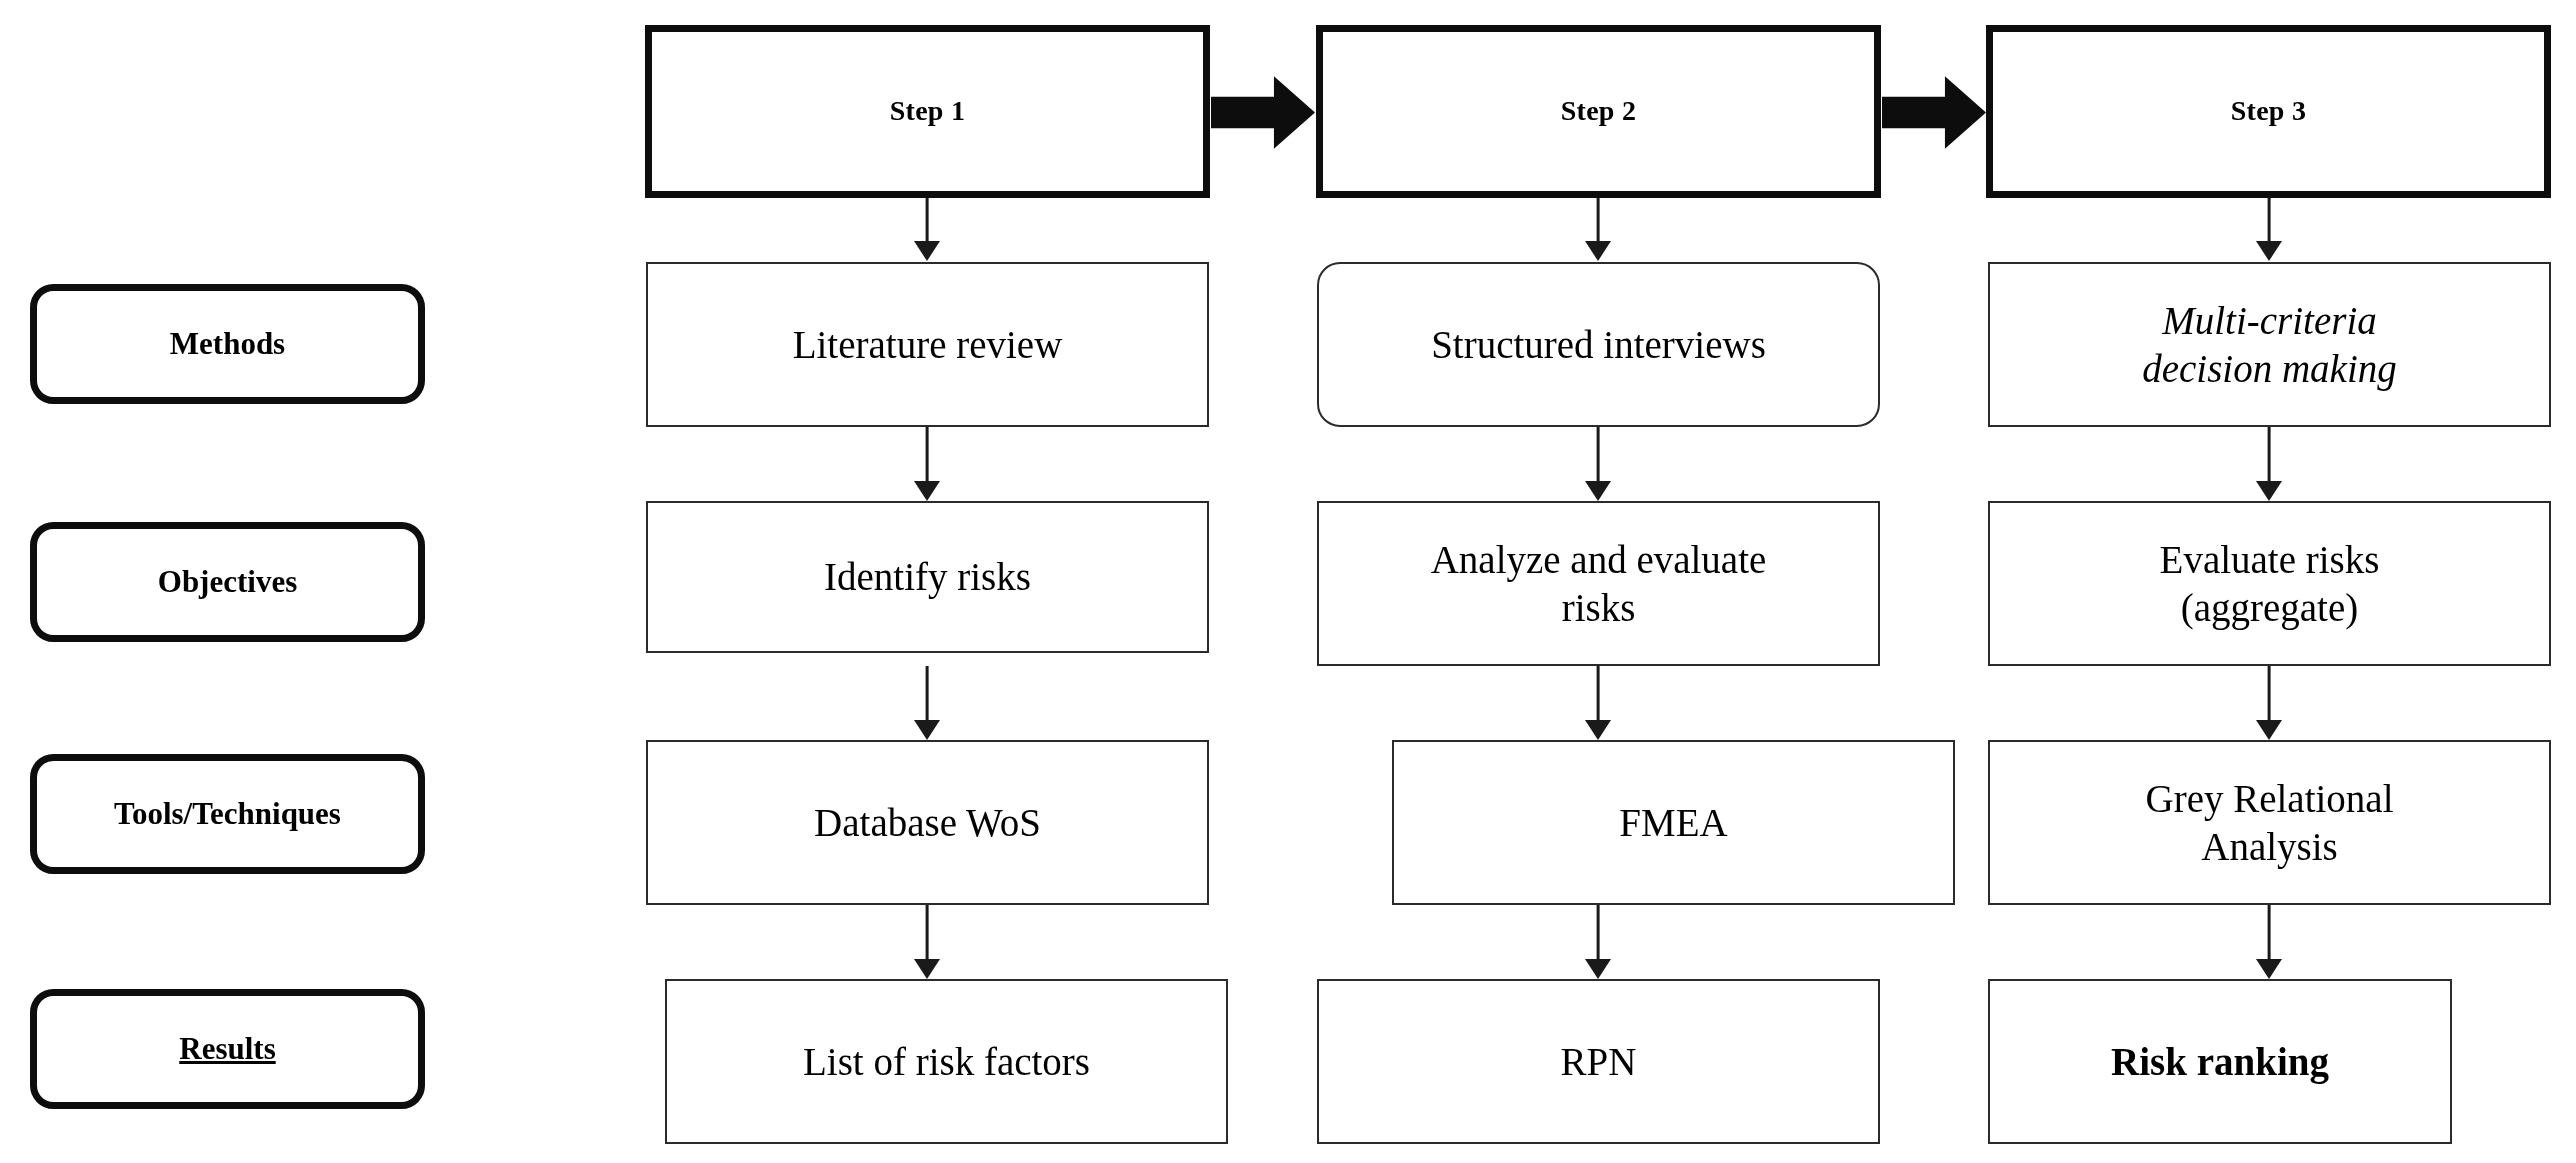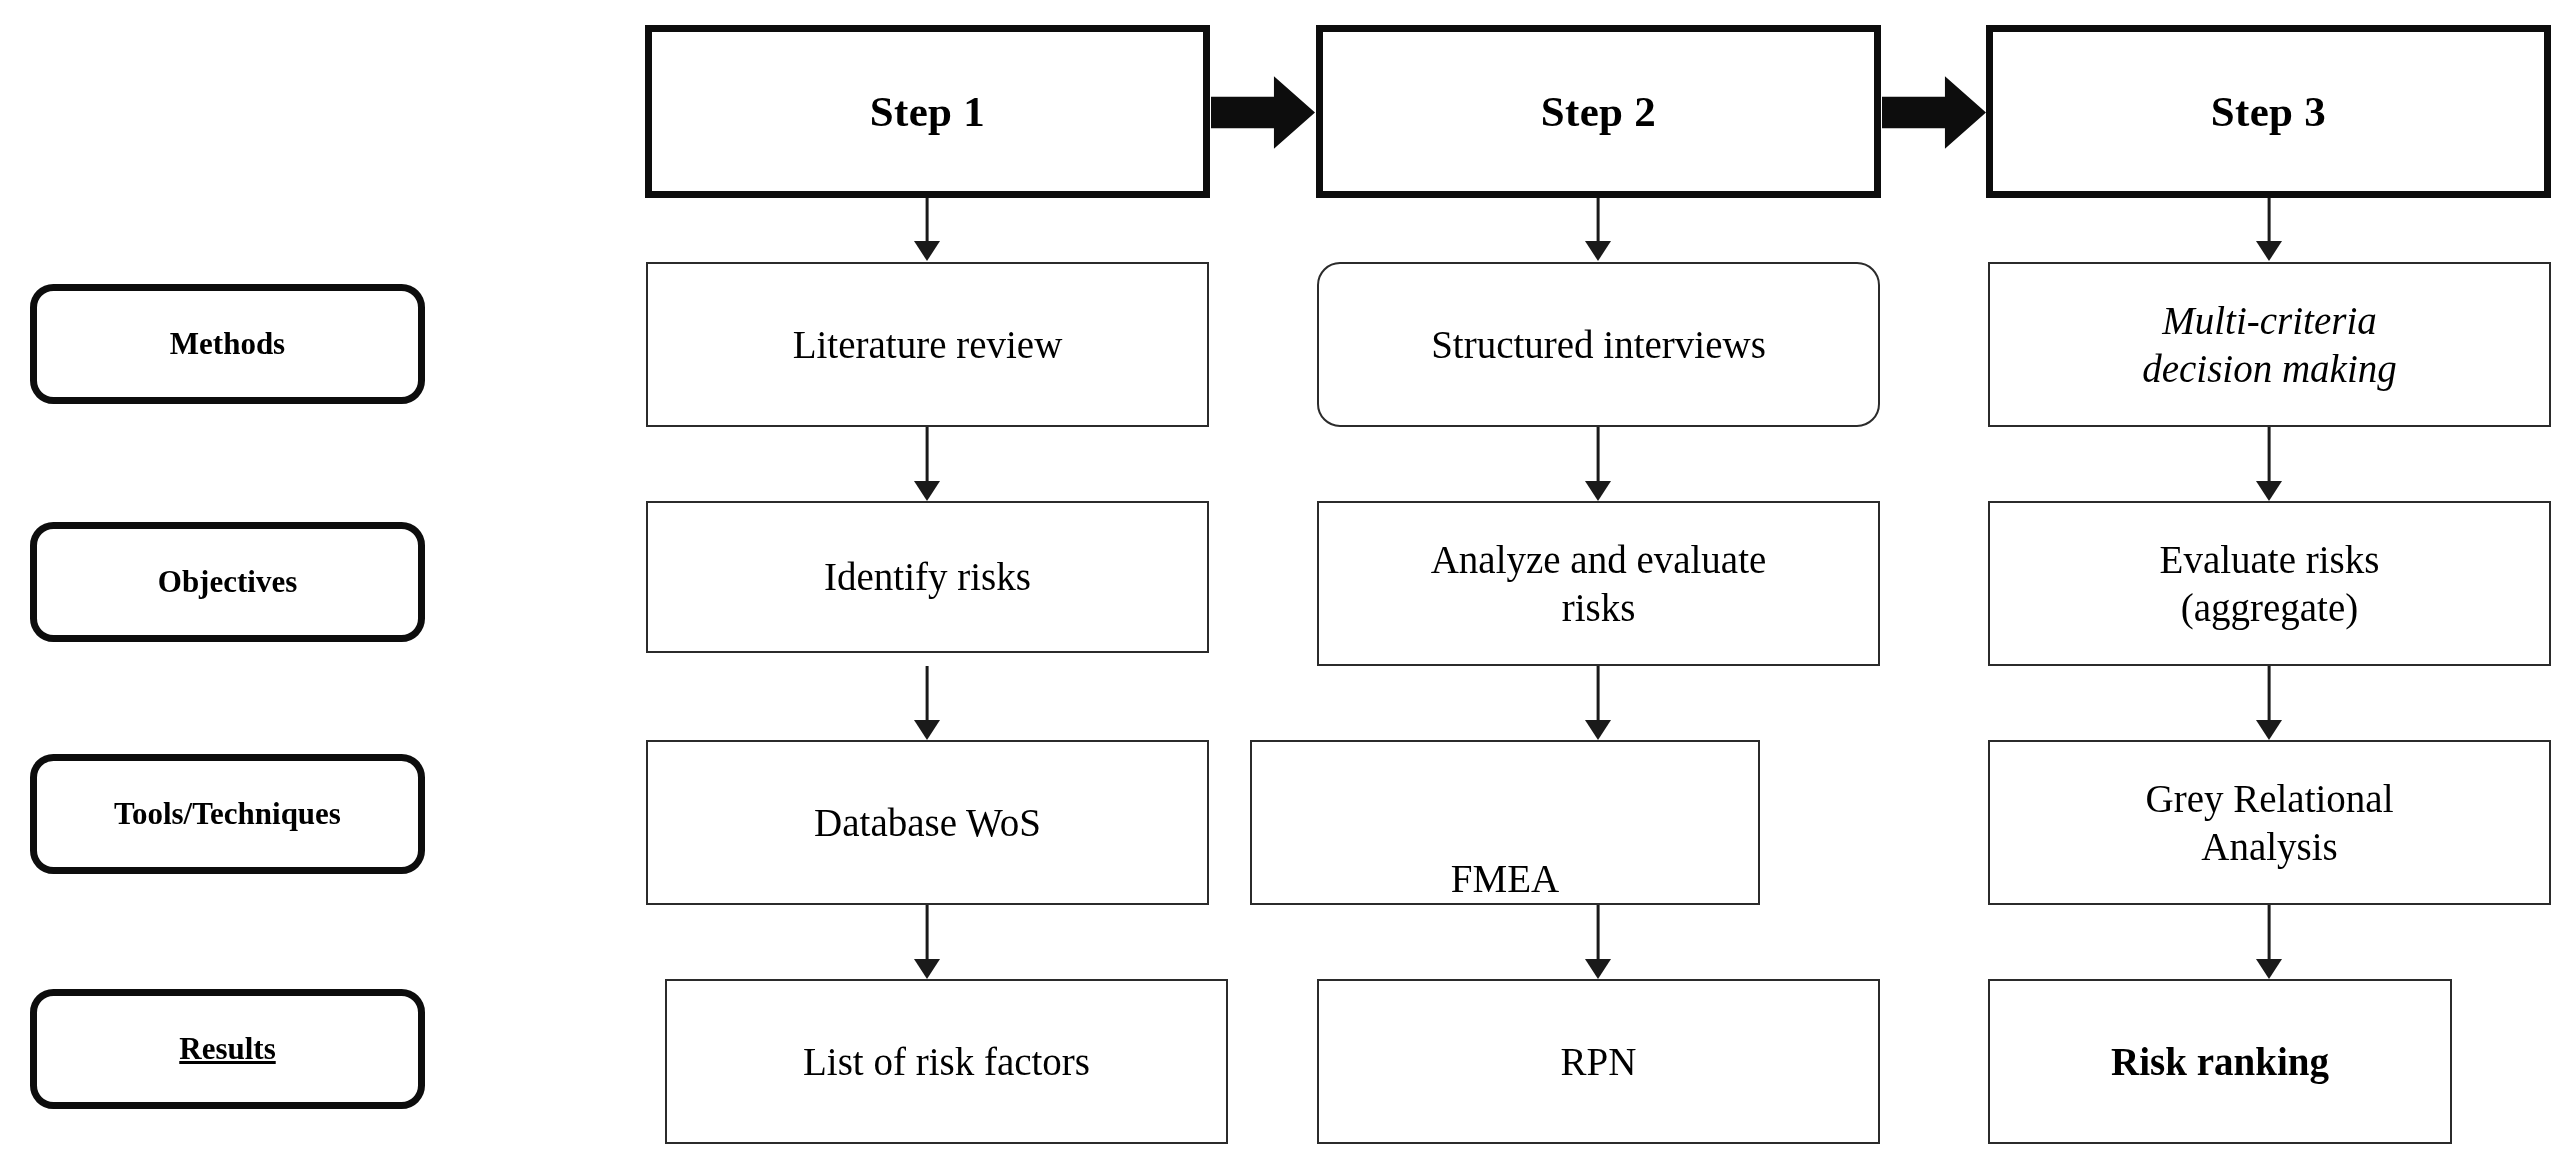--- a/index.html
+++ b/index.html
@@ -24,21 +24,21 @@
   .step-box {
     position: absolute;
     box-sizing: border-box;
     background: #ffffff;
     border: 7.6px solid #0d0d0d;
     display: flex;
     align-items: center;
     justify-content: center;
   }
   .step-box .step-label {
-    font-size: 43px;
+    font-size: 28px;
     font-weight: bold;
     letter-spacing: 0.3px;
     line-height: 1.1;
     text-align: left;
     white-space: nowrap;
   }
 
   
   .block-arrow {
     position: absolute;
@@ -219,21 +219,21 @@
   </div>
 
   <div class="row-label" style="left:30px; top:754px; width:395px; height:120px;">
     <span class="row-label-text">Tools/Techniques</span>
   </div>
 
   <div class="cell-box" style="left:646px; top:740px; width:563px; height:165px;">
     <span class="cell-text">Database WoS</span>
   </div>
 
-  <div class="cell-box" style="left:1250px; top:740px; width:510px; height:165px;align-items:flex-end;">
+  <div class="cell-box" style="left:1392px; top:740px; width:563px; height:165px;">
     <span class="cell-text">FMEA</span>
   </div>
 
   <div class="cell-box" style="left:1988px; top:740px; width:563px; height:165px;">
     <span class="cell-text">
       <span>Grey Relational</span><br>
       <span>Analysis</span>
     </span>
   </div>
 

